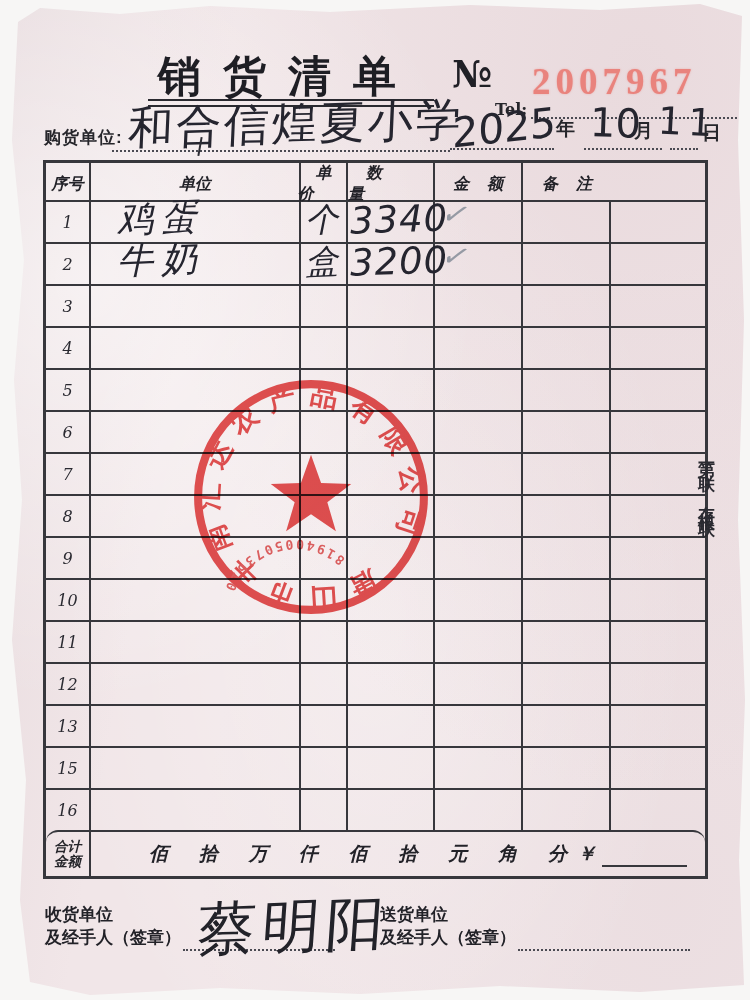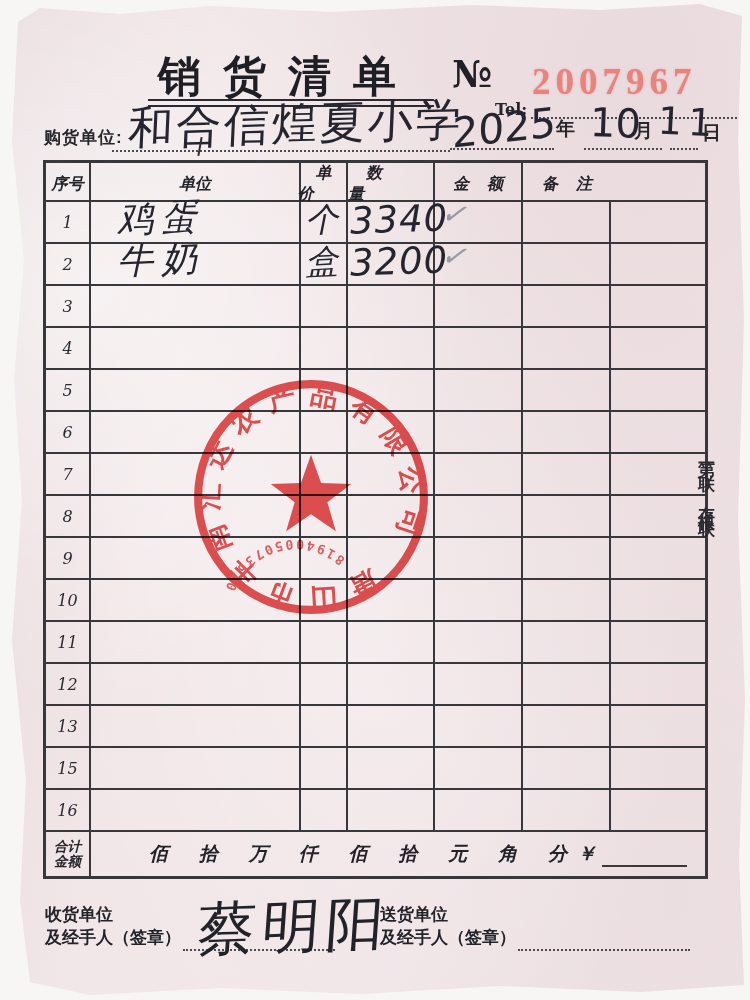--- a/index.html
+++ b/index.html
@@ -86,21 +86,21 @@
   .td.c0{justify-content:center;font-size:16px;font-family:"DejaVu Serif","Liberation Serif",serif;color:#2a2a31;}
   .hw-name{font-size:36px;margin:-8px 0 0 26px;letter-spacing:8px;transform:rotate(-2deg);}
   .hw-unit{font-size:33px;margin:-4px 0 0 4px;transform:rotate(-3deg);}
   .hw-qty{font-size:37px;margin:-6px 0 0 2px;letter-spacing:1px;transform:rotate(-2deg);}
   .check{
     position:absolute;left:6px;top:-6px;font-size:30px;color:#959aa4;
     transform:rotate(8deg);font-weight:400;
   }
   
   .tr.total{height:44px;border-top:2px solid #37373c;}
-  .tr.total{grid-template-columns:45px 1fr;}
+  .tr.total{grid-template-columns:45px 1fr;border-radius:12px;}
   .total-label{
     display:flex;flex-direction:column;align-items:center;justify-content:center;
     font-size:13.5px;font-weight:bold;line-height:15px;border-right:2px solid #37373c;
   }
   .total-cell{display:flex;align-items:center;padding:0 14px 0 0;}
   .units{display:flex;width:418px;margin-left:58px;justify-content:space-between;
     font-size:19px;font-weight:bold;color:#222228;}
   .yen{font-size:19px;font-weight:bold;margin-left:10px;}
   .amount-line{flex:1;border-bottom:2.5px solid #37373c;align-self:flex-end;margin:0 4px 9px 6px;}
   

